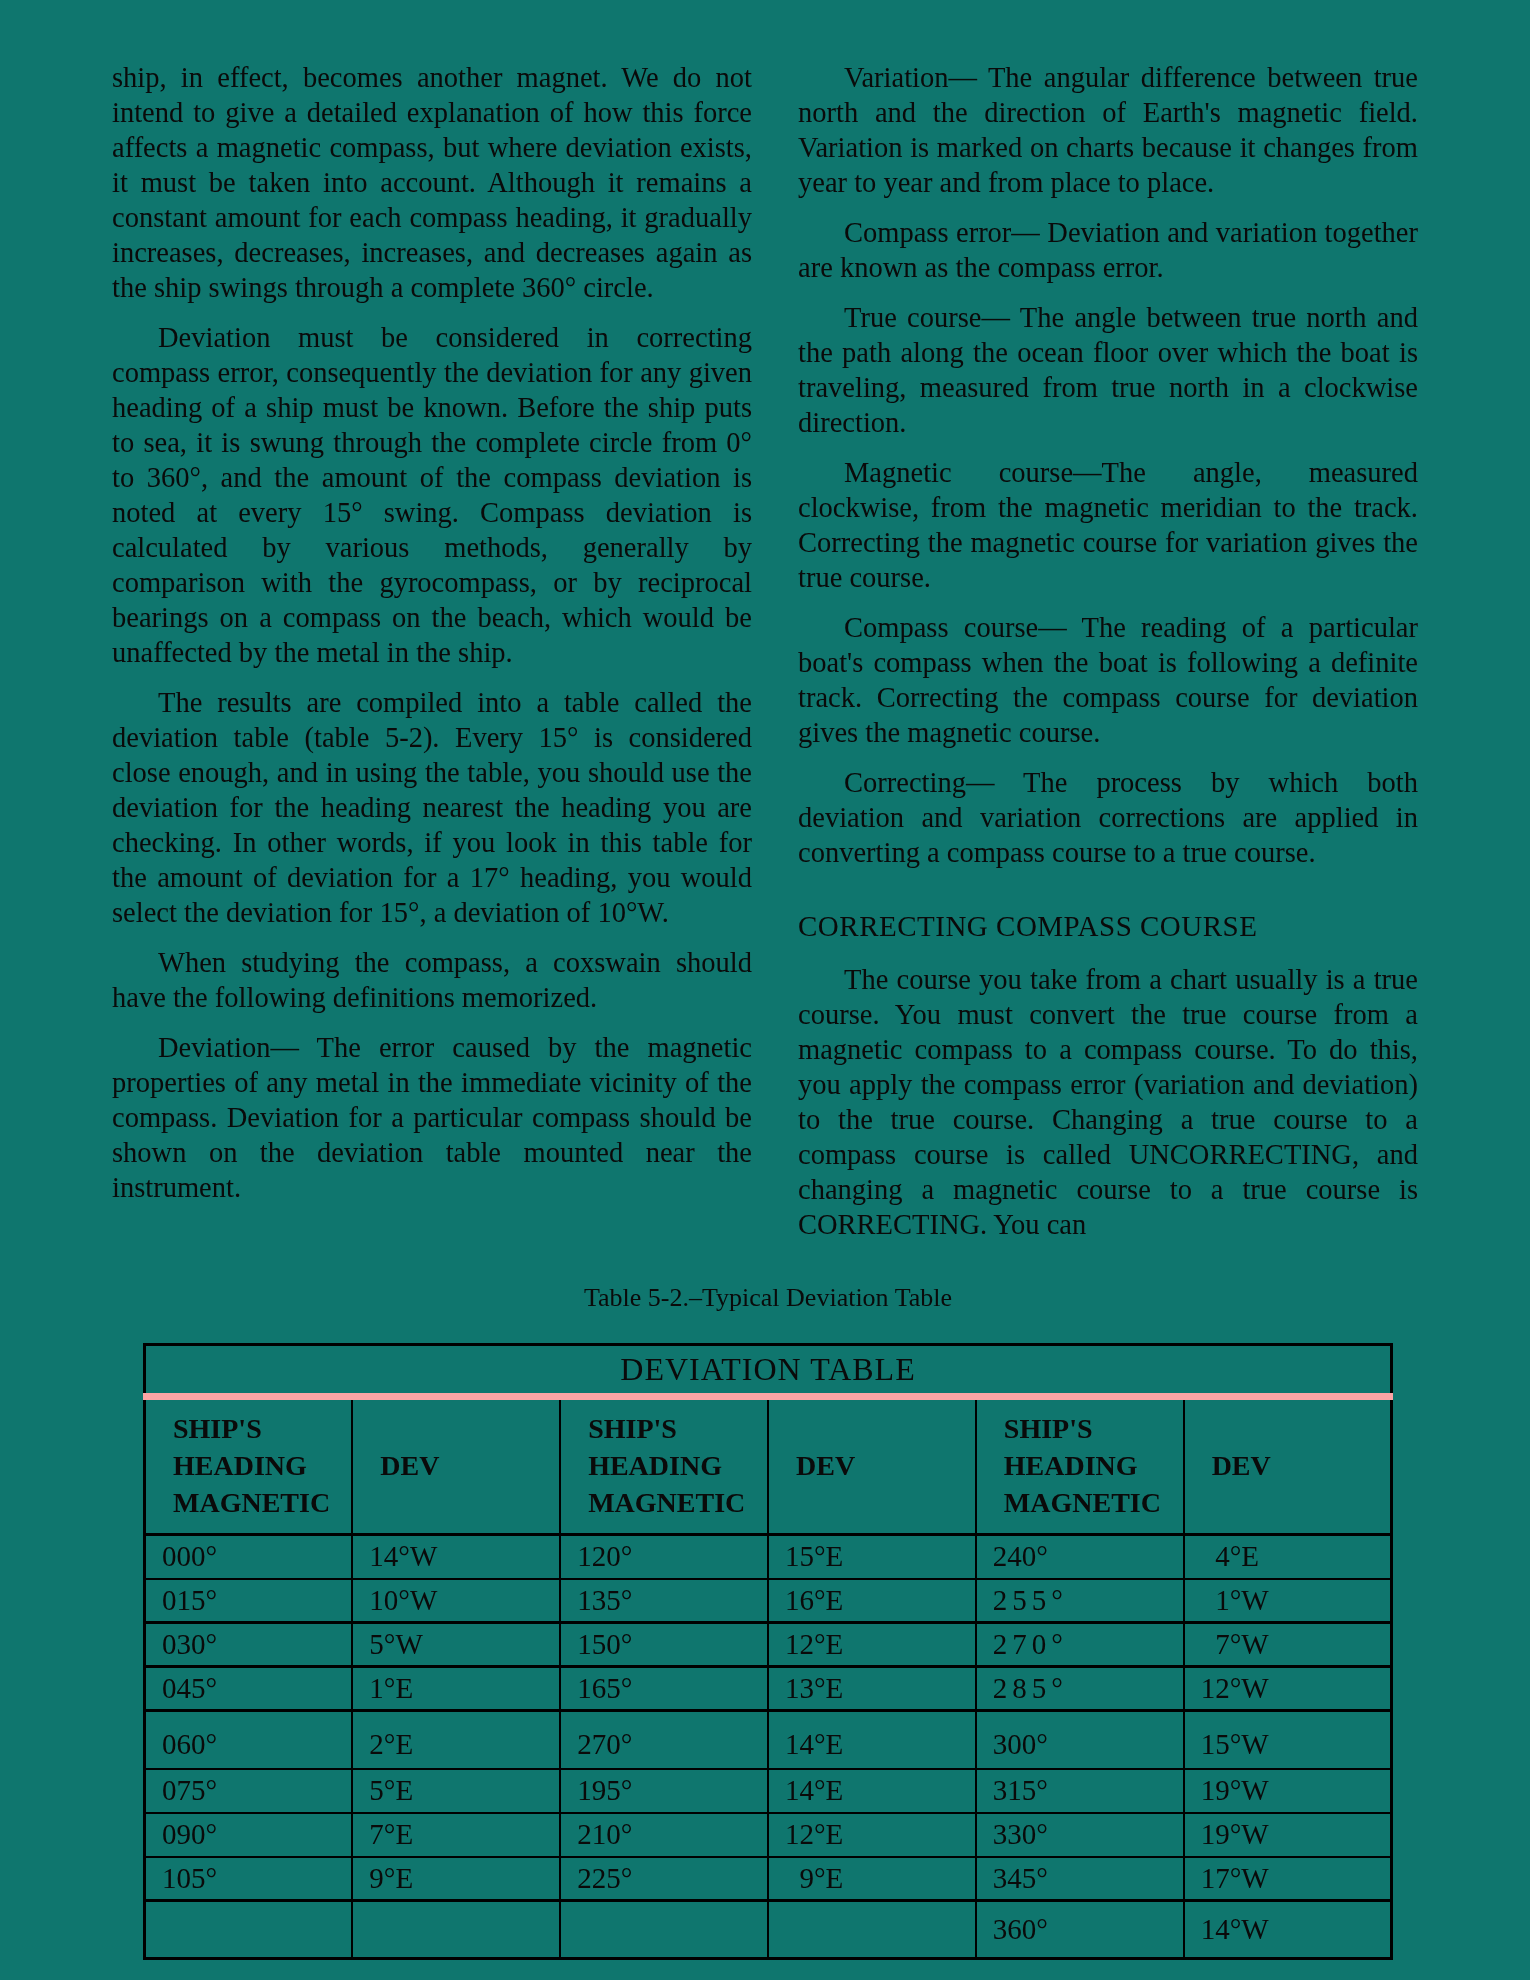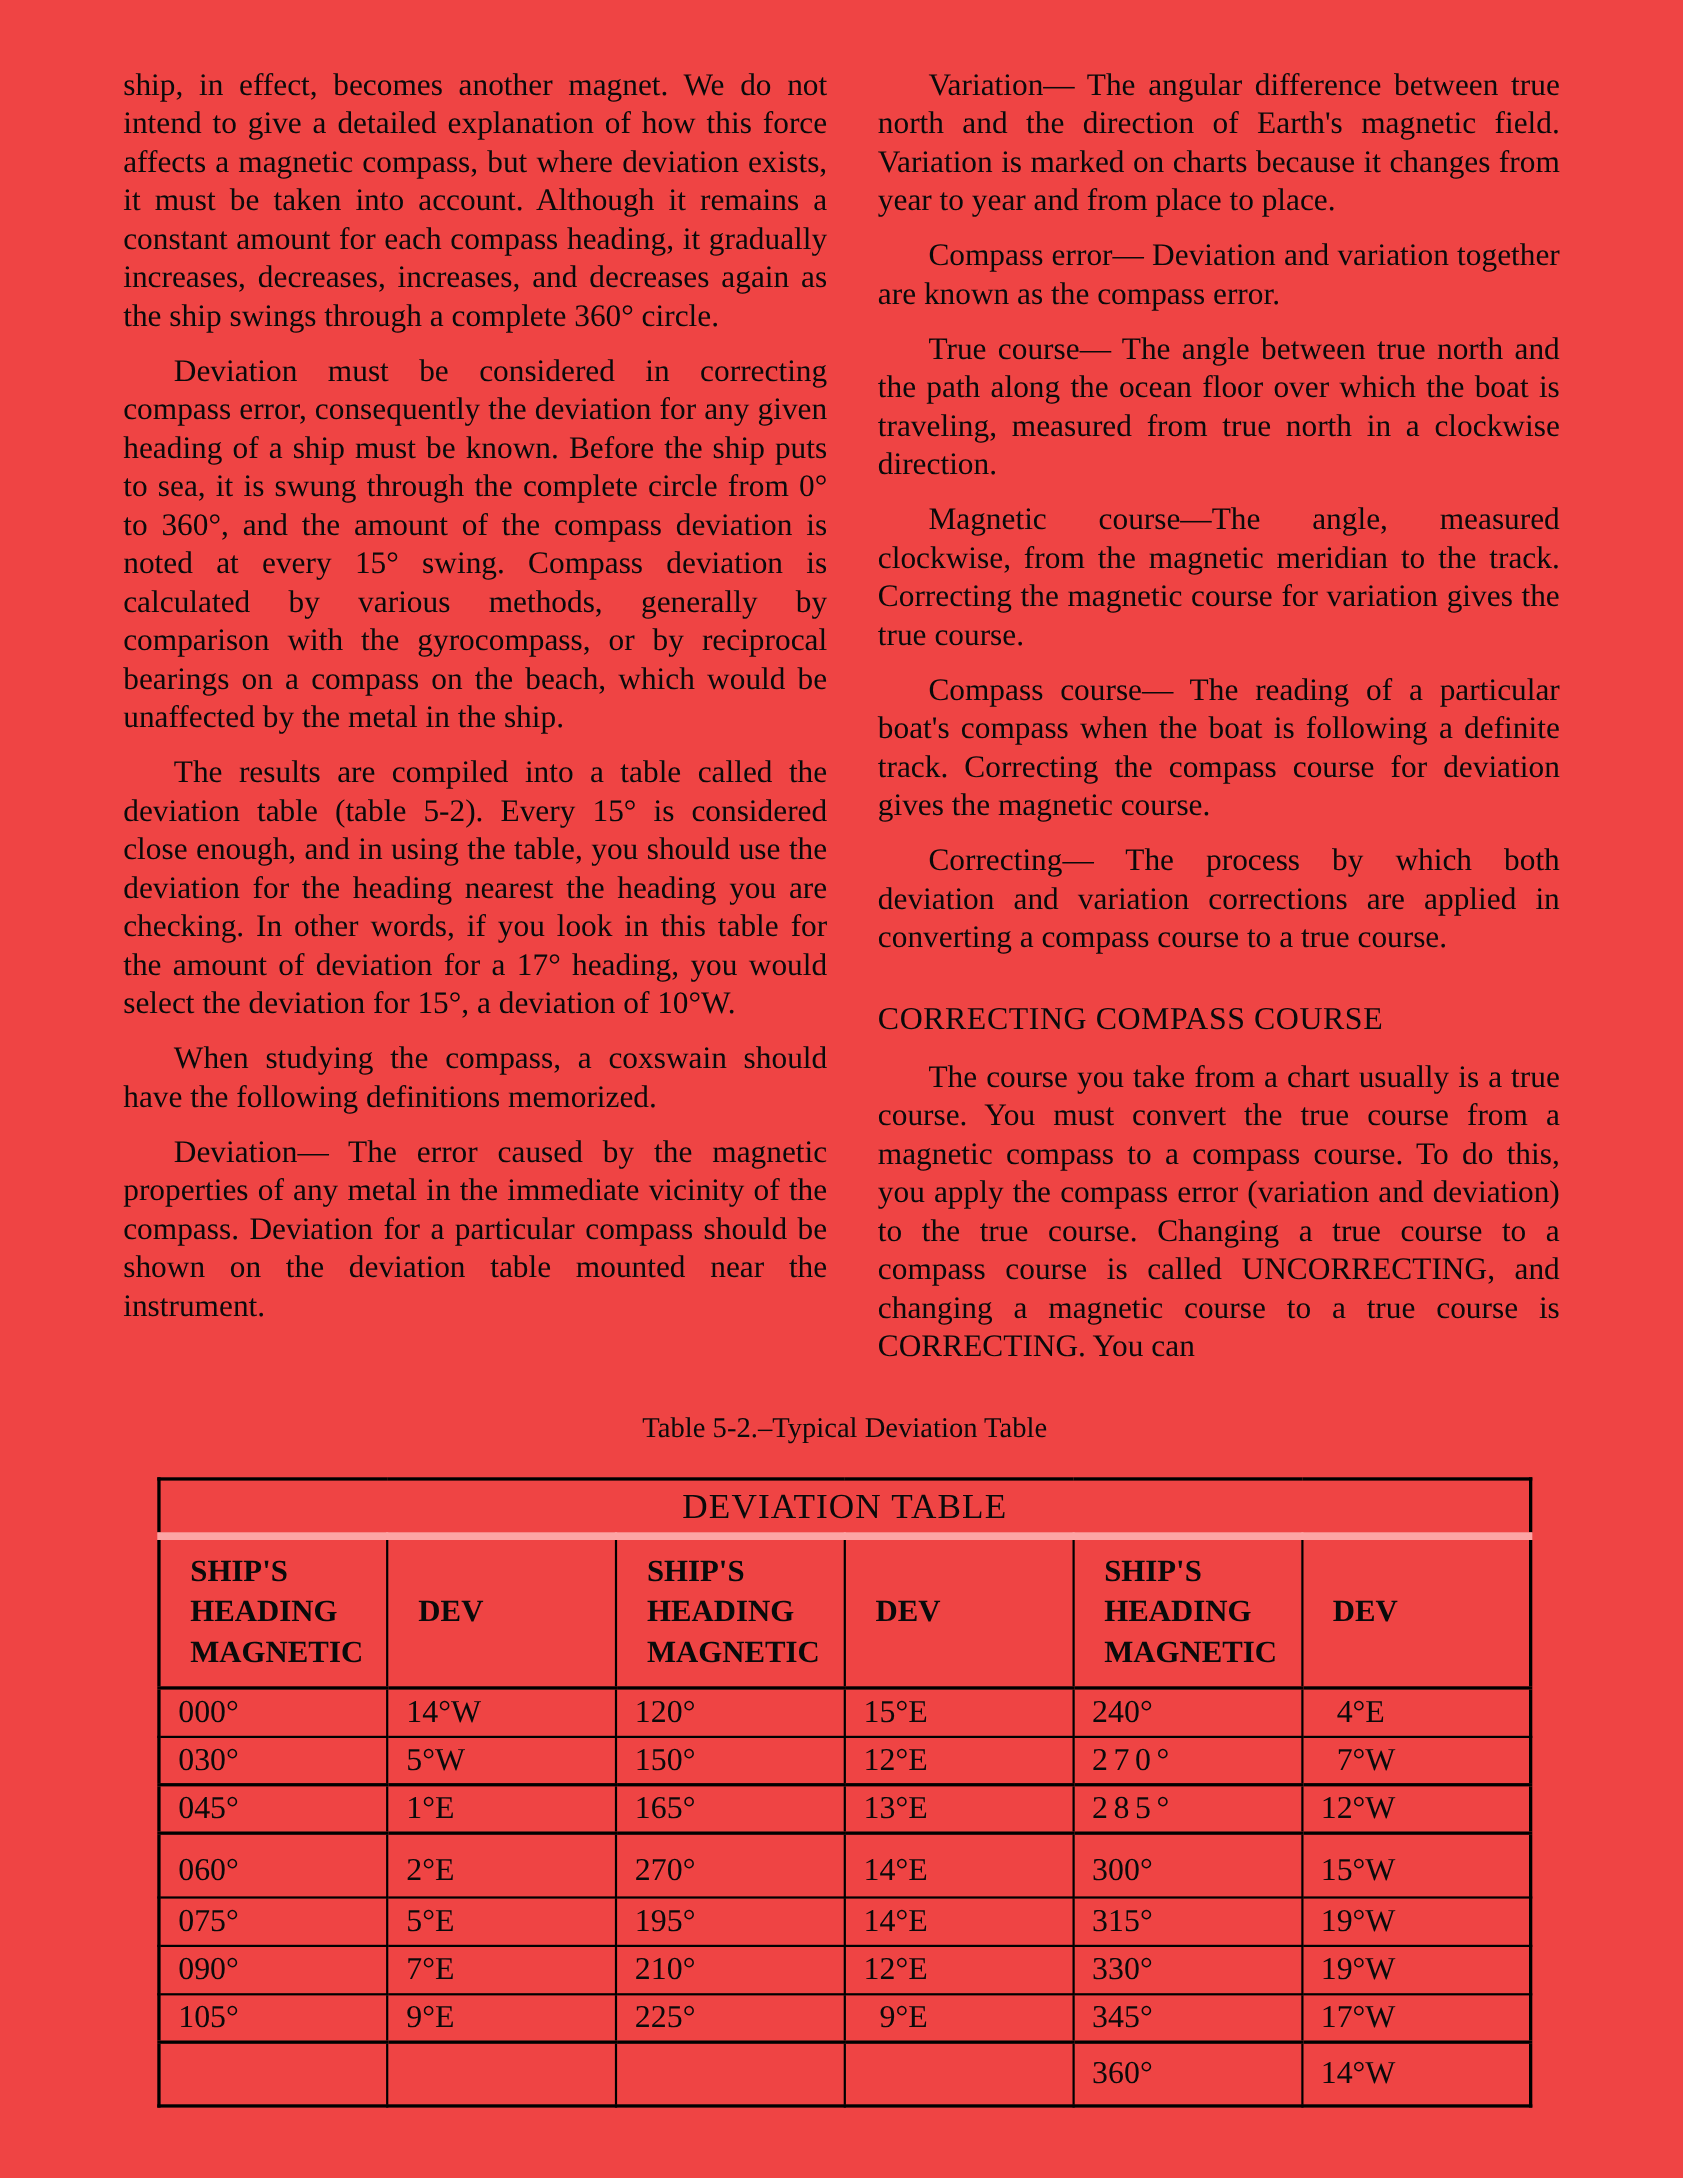--- a/index.html
+++ b/index.html
@@ -6,21 +6,21 @@
     margin: 0;
     padding: 0;
     background: #ffffff;
     color: #0a0a0a;
     font-family: "Liberation Serif", "DejaVu Serif", serif;
   }
   .page {
     position: relative;
     width: 1530px;
     height: 1980px;
-    background: #ef4444;
+    background: #0f766e;
     overflow: hidden;
   }
   .columns {
     display: flex;
     padding: 60px 112px 0 112px;
     gap: 46px;
   }
   .col-left  { width: 640px; }
   .col-right { width: 620px; }
   .col p {
@@ -139,20 +139,28 @@
 
       <tr>
         <td class="data">000°</td>
         <td class="data">14°W</td>
         <td class="data">120°</td>
         <td class="data">15°E</td>
         <td class="data">240°</td>
         <td class="data">  4°E</td>
       </tr>
       <tr class="thick">
+        <td class="data">015°</td>
+        <td class="data">10°W</td>
+        <td class="data">135°</td>
+        <td class="data">16°E</td>
+        <td class="data sp">255°</td>
+        <td class="data">  1°W</td>
+      </tr>
+      <tr class="thick">
         <td class="data">030°</td>
         <td class="data">5°W</td>
         <td class="data">150°</td>
         <td class="data">12°E</td>
         <td class="data sp">270°</td>
         <td class="data">  7°W</td>
       </tr>
       <tr class="thick">
         <td class="data">045°</td>
         <td class="data">1°E</td>

